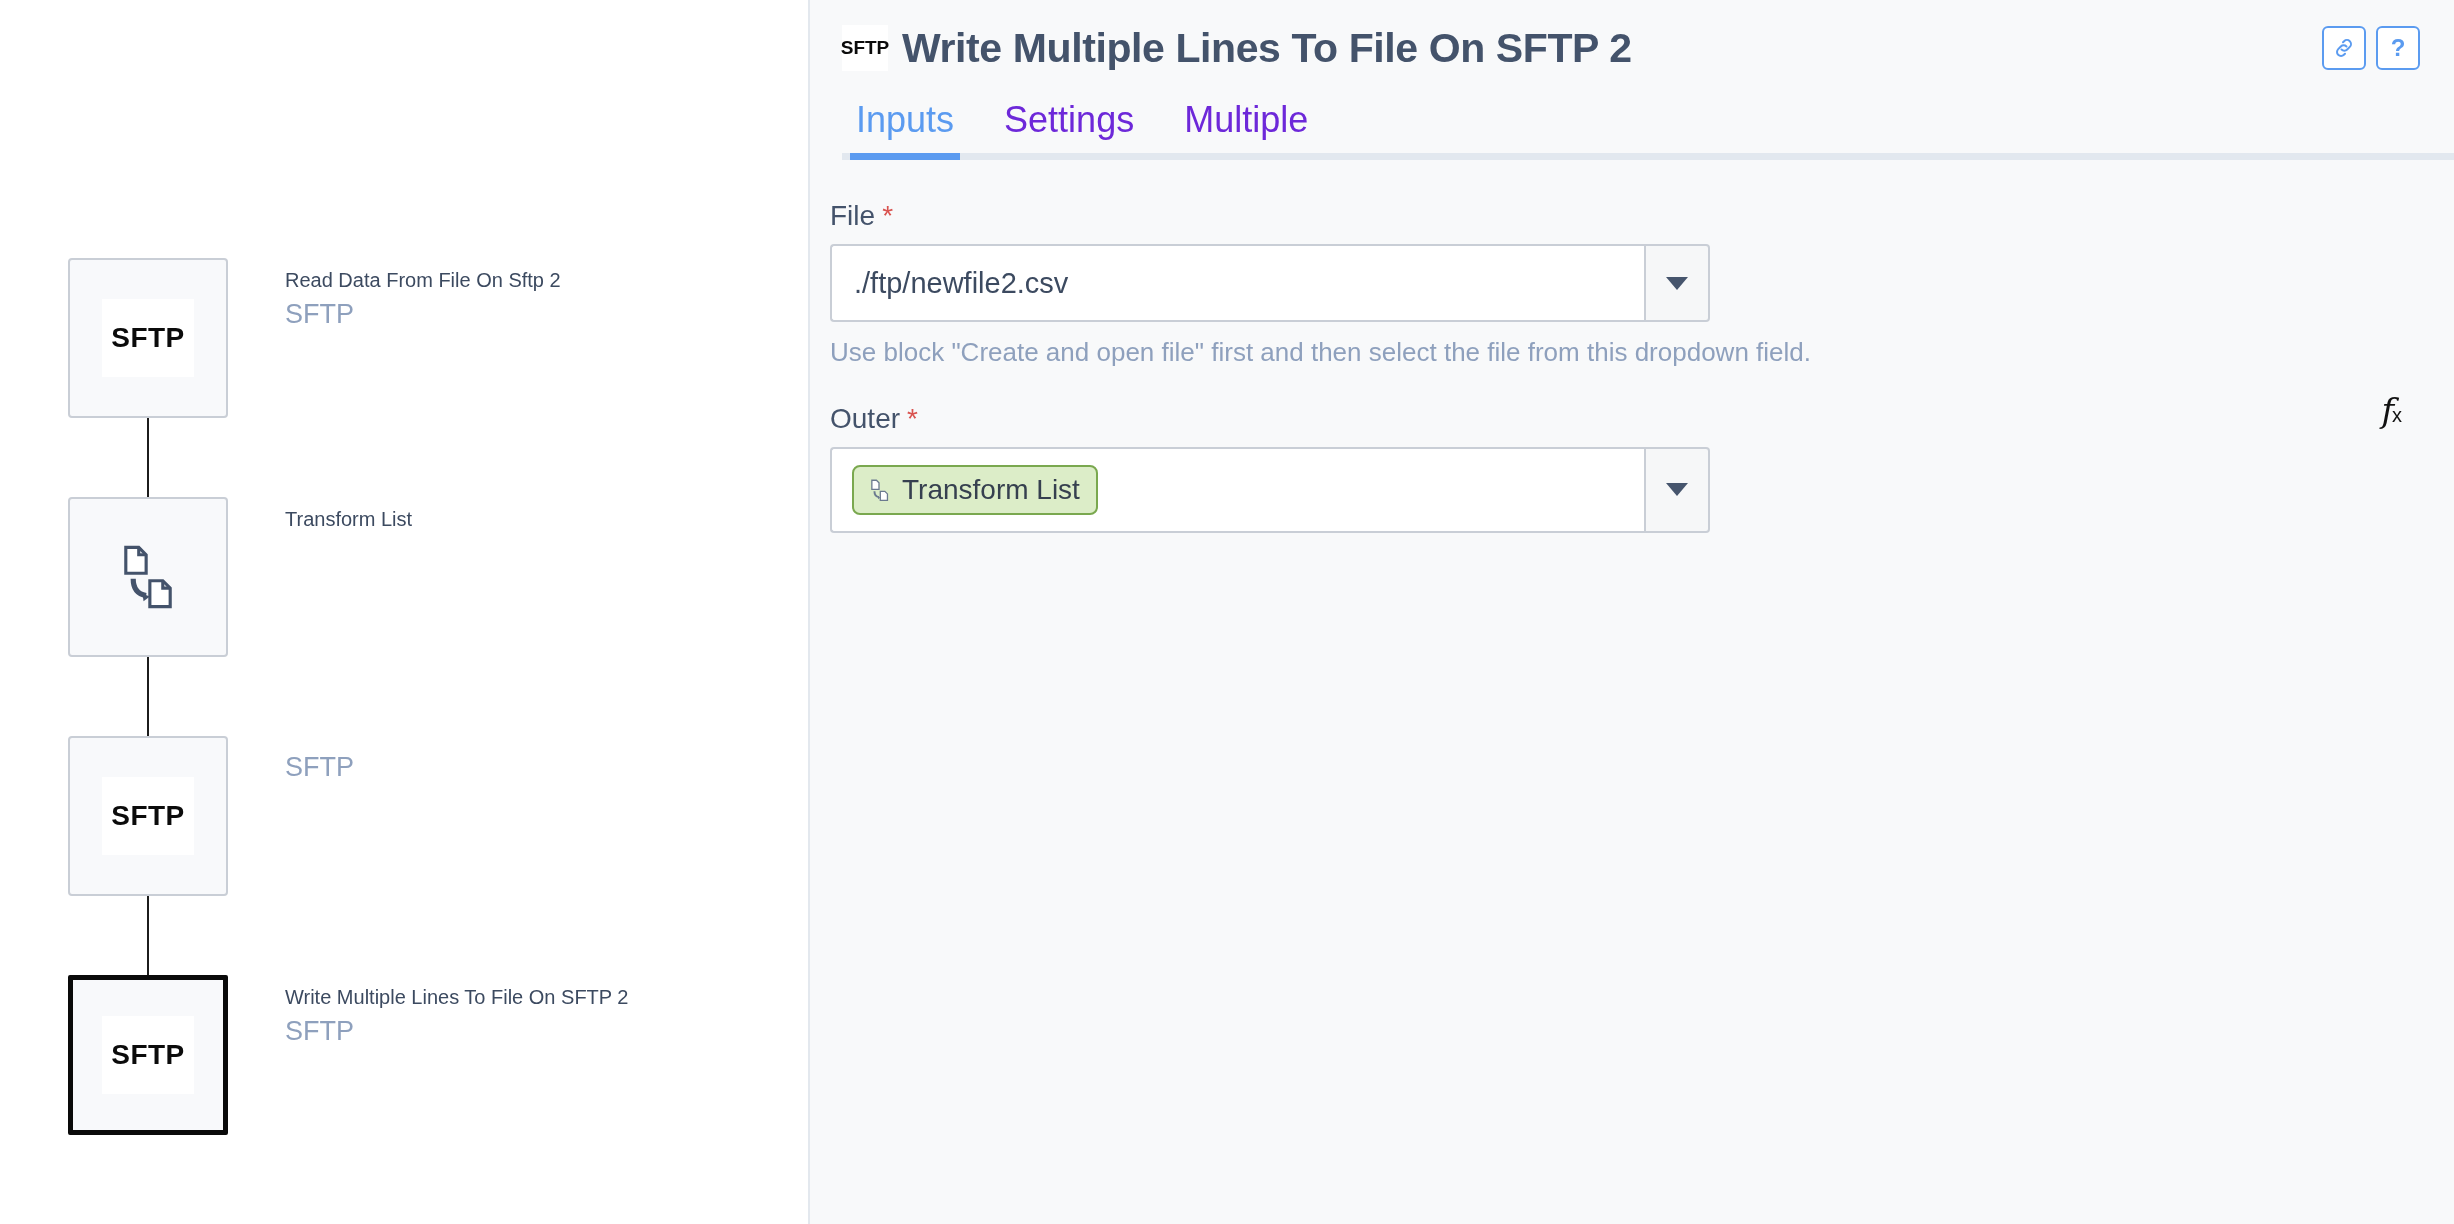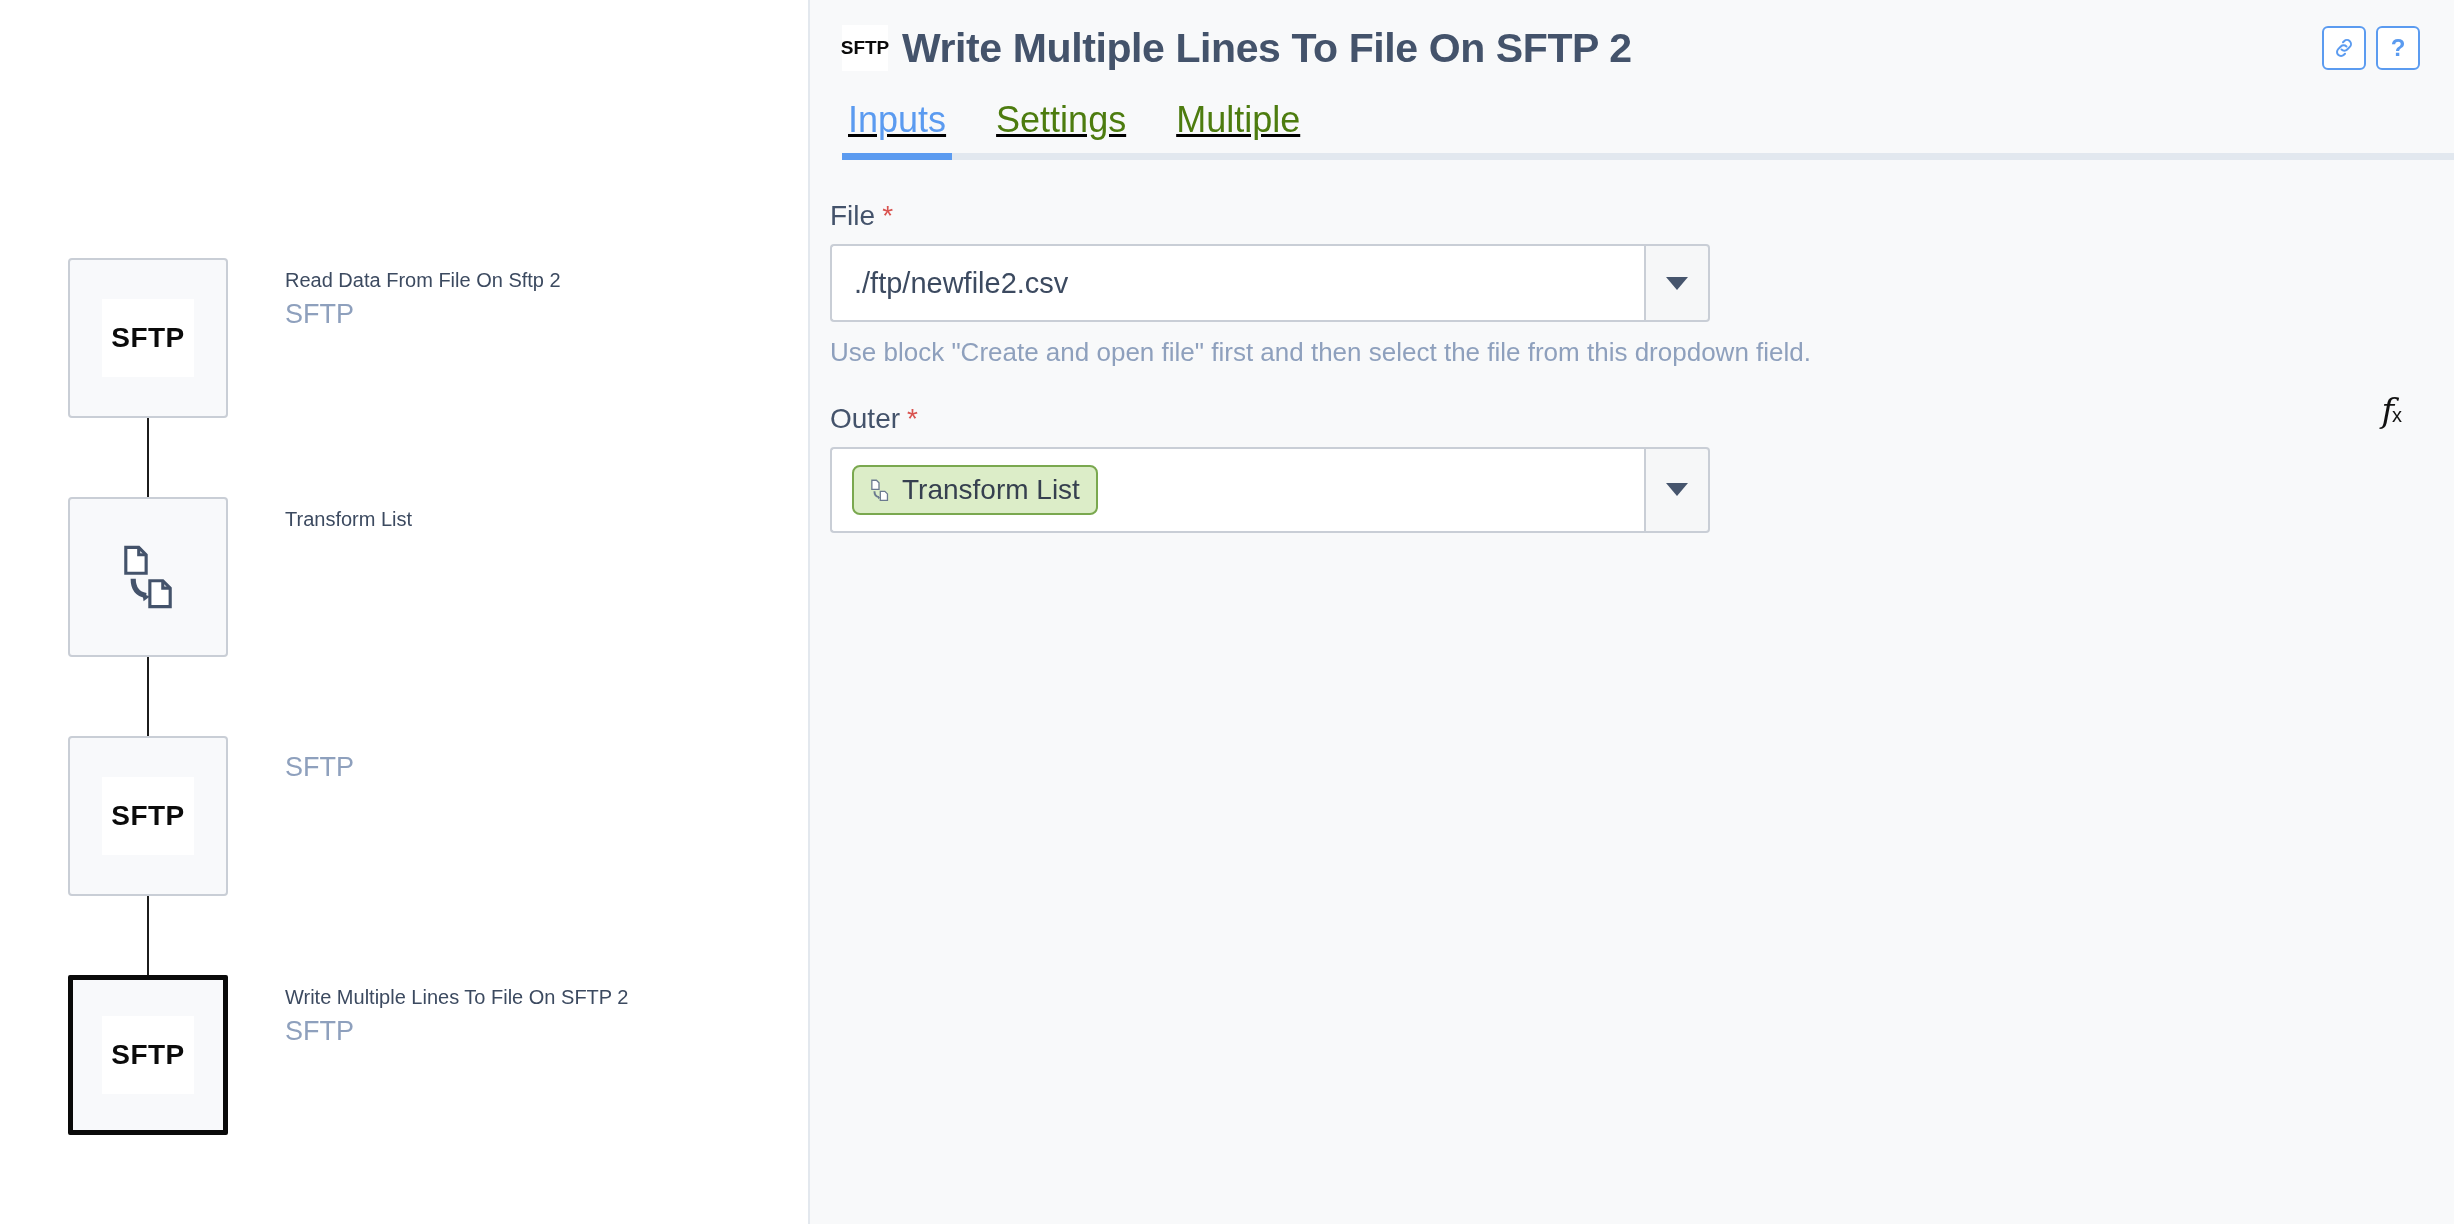--- a/index.html
+++ b/index.html
@@ -151,35 +151,34 @@
     align-items: center;
     justify-content: center;
     cursor: pointer;
     color: #5b9bf0;
     font-size: 24px;
     font-weight: bold;
   }
 
   
   .tabs-wrap {
-    padding: 0 32px;
+    padding: 0 40px;
     margin-top: 24px;
     position: relative;
-    text-decoration: underline;
   }
   .tabs {
     display: flex;
     align-items: flex-end;
     gap: 38px;
     position: relative;
     z-index: 2;
   }
   .tab {
     font-size: 36px;
-    color: #4d7c0f;
+    color: #6d28d9;
     padding: 0 6px 22px 6px;
     cursor: pointer;
     line-height: 1;
     position: relative;
   }
   .tab.active {
     color: #5b9bf0;
   }
   .tab.active::after {
     content: "";

